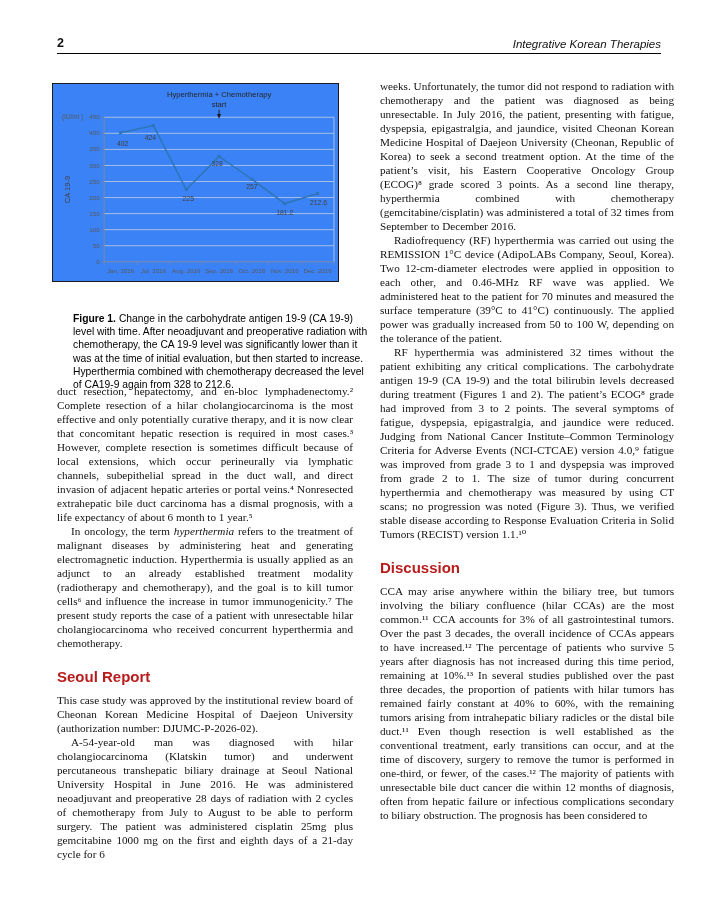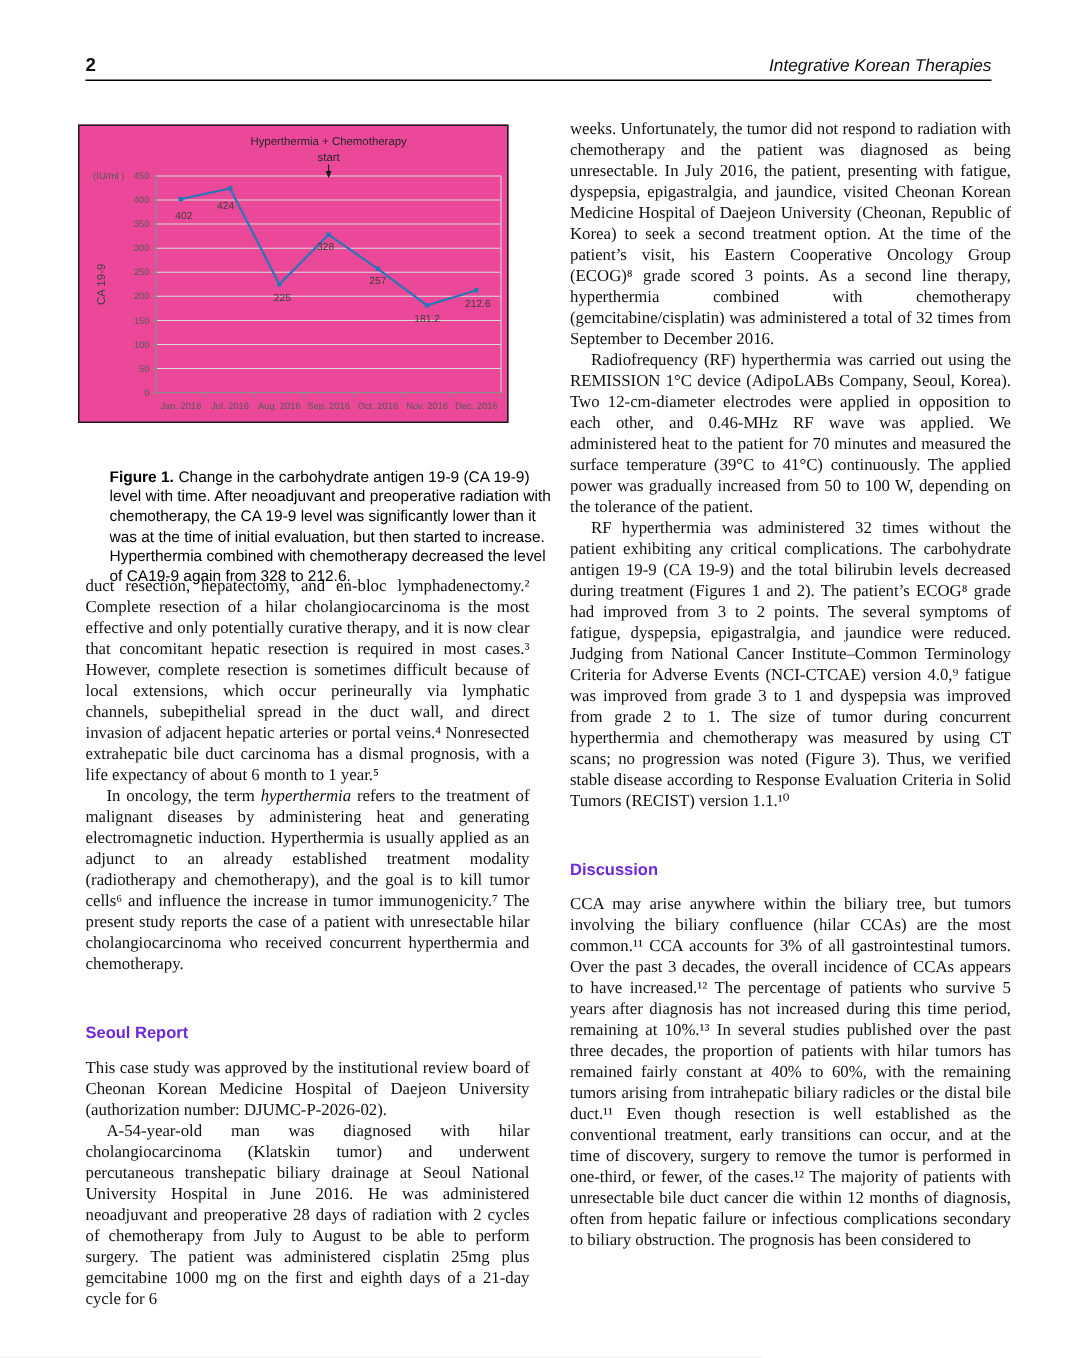--- a/index.html
+++ b/index.html
@@ -4,34 +4,34 @@
 <style>
   html,body{margin:0;padding:0;background:#e8e8e8;}
   .page{position:relative;width:716px;height:905px;background:#ffffff;overflow:hidden;
         font-family:"Liberation Serif","DejaVu Serif",serif;color:#141414;}
   .header{position:absolute;top:36px;left:57px;width:604px;border-bottom:1.4px solid #000;
           padding-bottom:3px;display:flex;justify-content:space-between;align-items:flex-end;
           font-family:"Liberation Sans","DejaVu Sans",sans-serif;}
   .page-num{font-size:12.5px;font-weight:bold;color:#111;}
   .journal{font-size:11.5px;font-style:italic;color:#111;}
   .figure-box{position:absolute;top:83px;left:52px;width:287px;height:199px;
-              border:1.5px solid #1c1c1c;background:#ec4899;box-sizing:border-box;}
+              border:1.5px solid #1c1c1c;background:#3b82f6;box-sizing:border-box;}
   .figure-box svg{display:block;width:100%;height:100%;}
   #chart-svg text{font-family:"Liberation Sans","DejaVu Sans",sans-serif;}
   .caption{position:absolute;top:296px;left:57px;width:295px;margin:16px;
            font-family:"Liberation Sans","DejaVu Sans",sans-serif;
            font-size:10.3px;line-height:13.2px;color:#000;text-align:left;}
   .caption b{font-weight:bold;margin-right:3px;}
   .col{position:absolute;font-size:11.2px;line-height:14px;text-align:justify;color:#111;}
   .col-left{left:57px;top:384px;width:296px;}
   .col-right{left:380px;top:79px;width:294px;}
   .col p{margin:0;}
   p.indent{text-indent:14px;}
-  .col h2{font-family:"Liberation Sans","DejaVu Sans",sans-serif;font-size:11px;
-          font-weight:bold;margin:32px 0 9px 0;text-align:left;color:#6d28d9;}
+  .col h2{font-family:"Liberation Sans","DejaVu Sans",sans-serif;font-size:15px;
+          font-weight:bold;margin:20px 0 9px 0;text-align:left;color:#b91c1c;}
   em{font-style:italic;}
 </style>
 </head>
 <body>
 
 <div class="page">
 
   <div class="header">
     <span class="page-num">2</span>
     <span class="journal">Integrative Korean Therapies</span>

